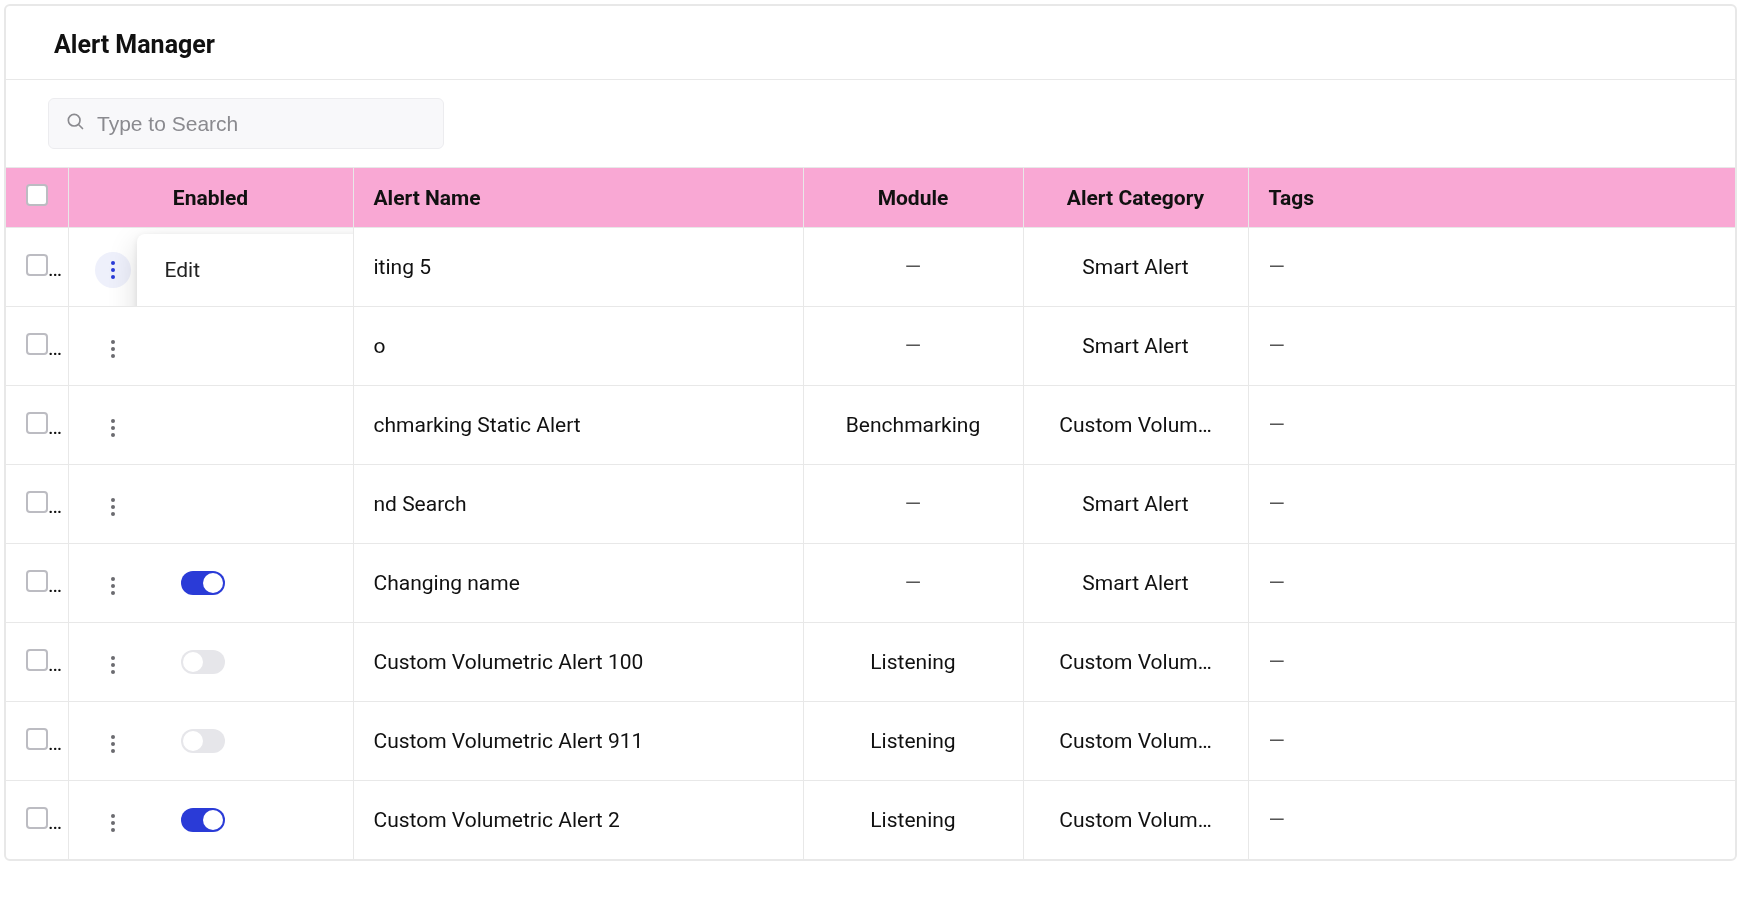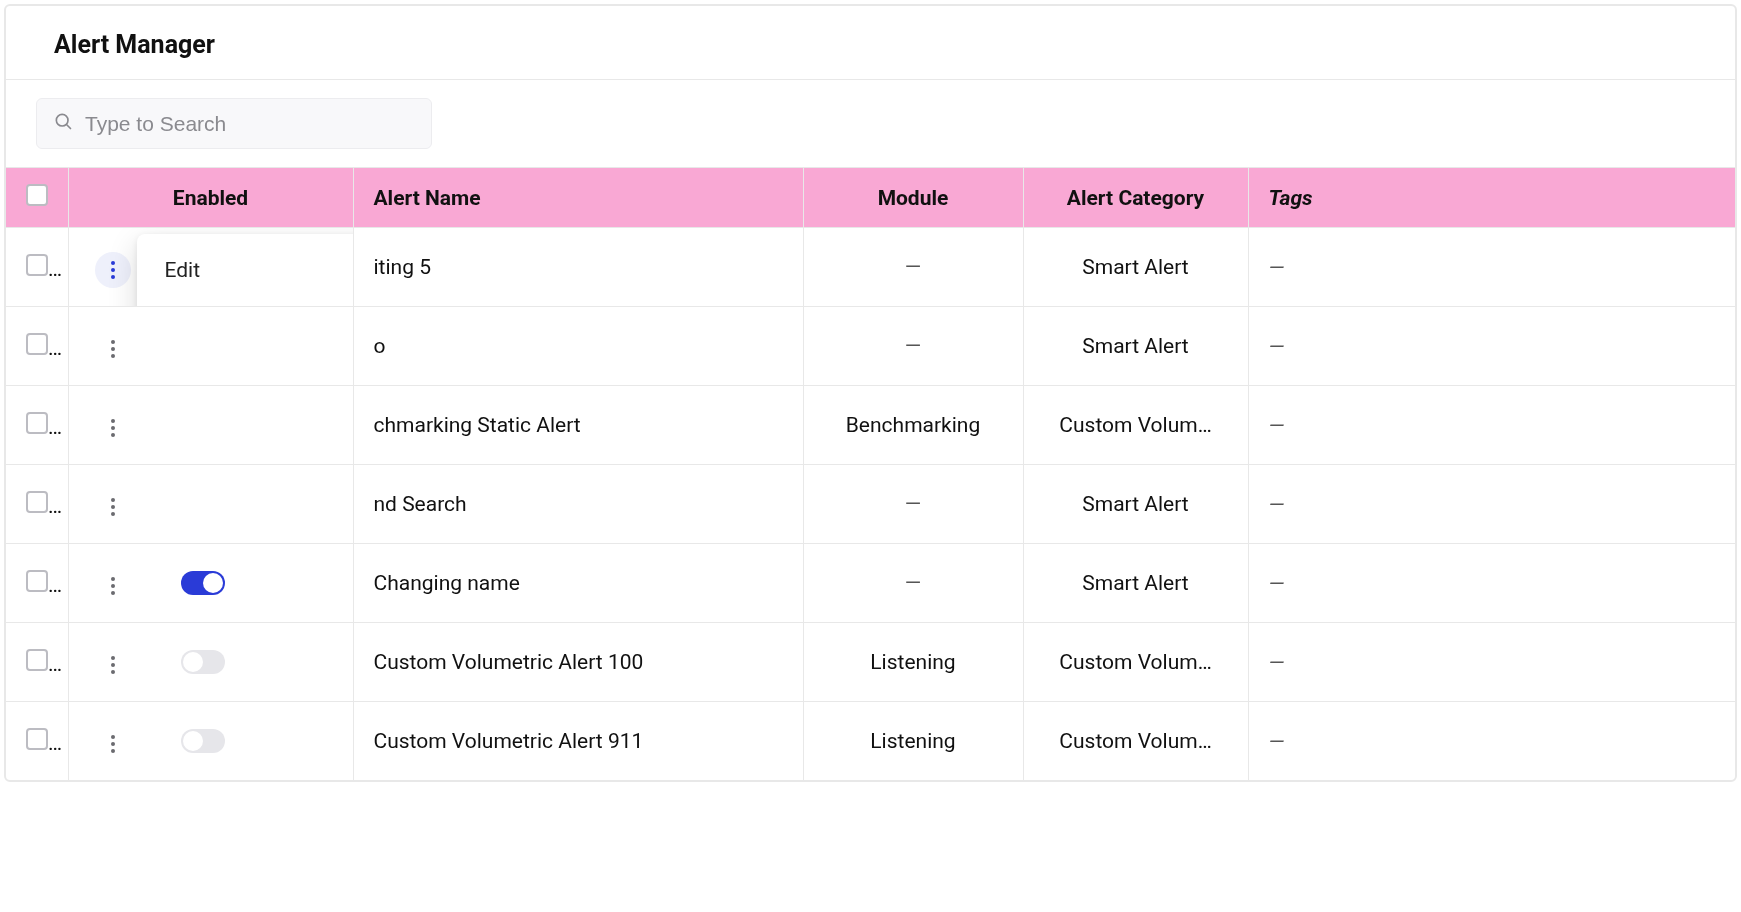--- a/index.html
+++ b/index.html
@@ -31,20 +31,21 @@
   }
   .search-box {
     display: inline-flex;
     align-items: center;
     gap: 12px;
     background: #f8f8fa;
     border: 1px solid #ececef;
     border-radius: 6px;
     padding: 12px 16px;
     width: 396px;
+    margin-left: 12px;
   }
   .search-box svg { flex: 0 0 auto; }
   .search-box input {
     border: none;
     background: transparent;
     outline: none;
     font-size: 21px;
     color: #888;
     width: 100%;
   }
@@ -80,21 +81,21 @@
     vertical-align: middle;
   }
   tbody td:first-child { border-left: none; }
   tbody tr:last-child td { border-bottom: none; }
 
   .col-check { width: 62px; text-align: center; }
   .col-enabled { width: 285px; }
   .col-name { width: 450px; }
   .col-module { width: 220px; text-align: center; }
   .col-category { width: 225px; text-align: center; }
-  .col-tags { width: auto; font-style: italic; }
+  .col-tags { width: auto; }
 
   thead .col-enabled { text-align: center; }
 
   .enabled-cell {
     display: flex;
     align-items: center;
     gap: 50px;
     padding-left: 6px;
   }
 
@@ -357,16 +358,37 @@
               <div class="toggle off">
                 <div class="knob"></div>
               </div>
             </div>
           </td>
           <td class="col-name">Custom Volumetric Alert 911</td>
           <td class="col-module">Listening</td>
           <td class="col-category">Custom Volum…</td>
           <td class="col-tags dash">—</td>
         </tr>
+        <tr>
+          <td class="col-check"><span class="checkbox"></span></td>
+          <td class="col-enabled">
+            <div class="enabled-cell">
+              <div class="menu-anchor"><div class="more-btn">
+                  <div class="kebab-dots">
+                    <span></span>
+                    <span></span>
+                    <span></span>
+                  </div>
+                </div></div>
+              <div class="toggle on">
+                <div class="knob"></div>
+              </div>
+            </div>
+          </td>
+          <td class="col-name">Custom Volumetric Alert 2</td>
+          <td class="col-module">Listening</td>
+          <td class="col-category">Custom Volum…</td>
+          <td class="col-tags dash">—</td>
+        </tr>
       </tbody>
   </table>
 
 </div>
 
 </body></html>

